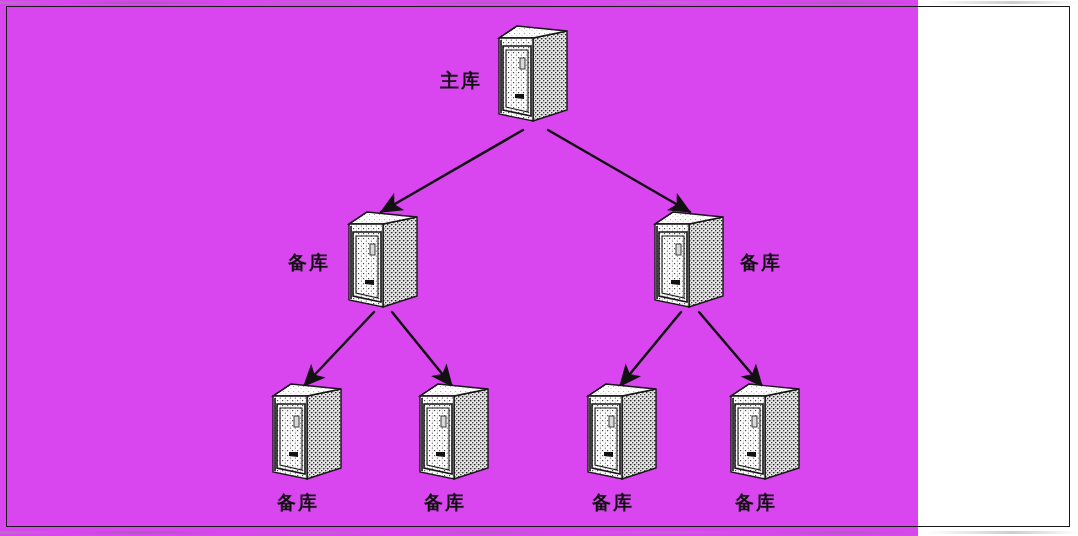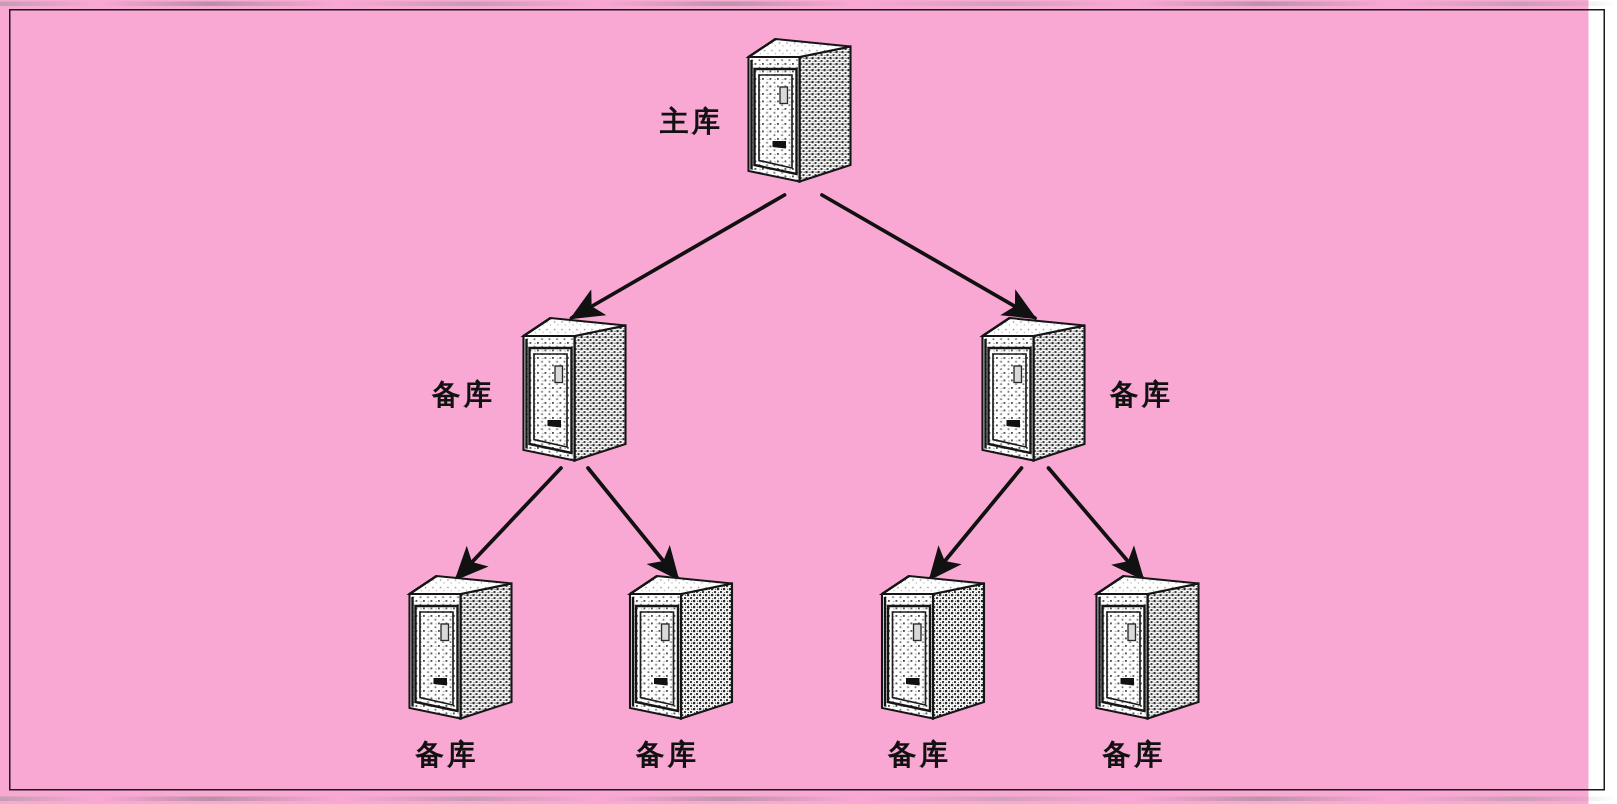--- a/index.html
+++ b/index.html
@@ -1,20 +1,20 @@
 <!DOCTYPE html>
 <html><head>
 <meta charset="utf-8">
 <title>Diagram</title>
 <style>
   html,body{margin:0;padding:0;background:#ffffff;}
   body{width:1078px;height:536px;overflow:hidden;
        font-family:"DejaVu Sans","Liberation Sans",sans-serif;}
 
-  #stage{position:relative;width:1059px;height:536px;background:#f9a8d4;}
+  #stage{position:relative;width:918px;height:536px;background:#d946ef;}
 
   
   .scan-strip{position:absolute;left:0;width:1078px;height:3px;
               background:linear-gradient(90deg,
                  rgba(150,150,150,.55) 0%, rgba(255,255,255,0) 6%,
                  rgba(120,120,120,.5) 13%, rgba(255,255,255,0) 21%,
                  rgba(140,140,140,.45) 29%, rgba(255,255,255,0) 37%,
                  rgba(130,130,130,.5) 45%, rgba(255,255,255,0) 53%,
                  rgba(150,150,150,.4) 62%, rgba(255,255,255,0) 70%,
                  rgba(125,125,125,.5) 78%, rgba(255,255,255,0) 86%,

